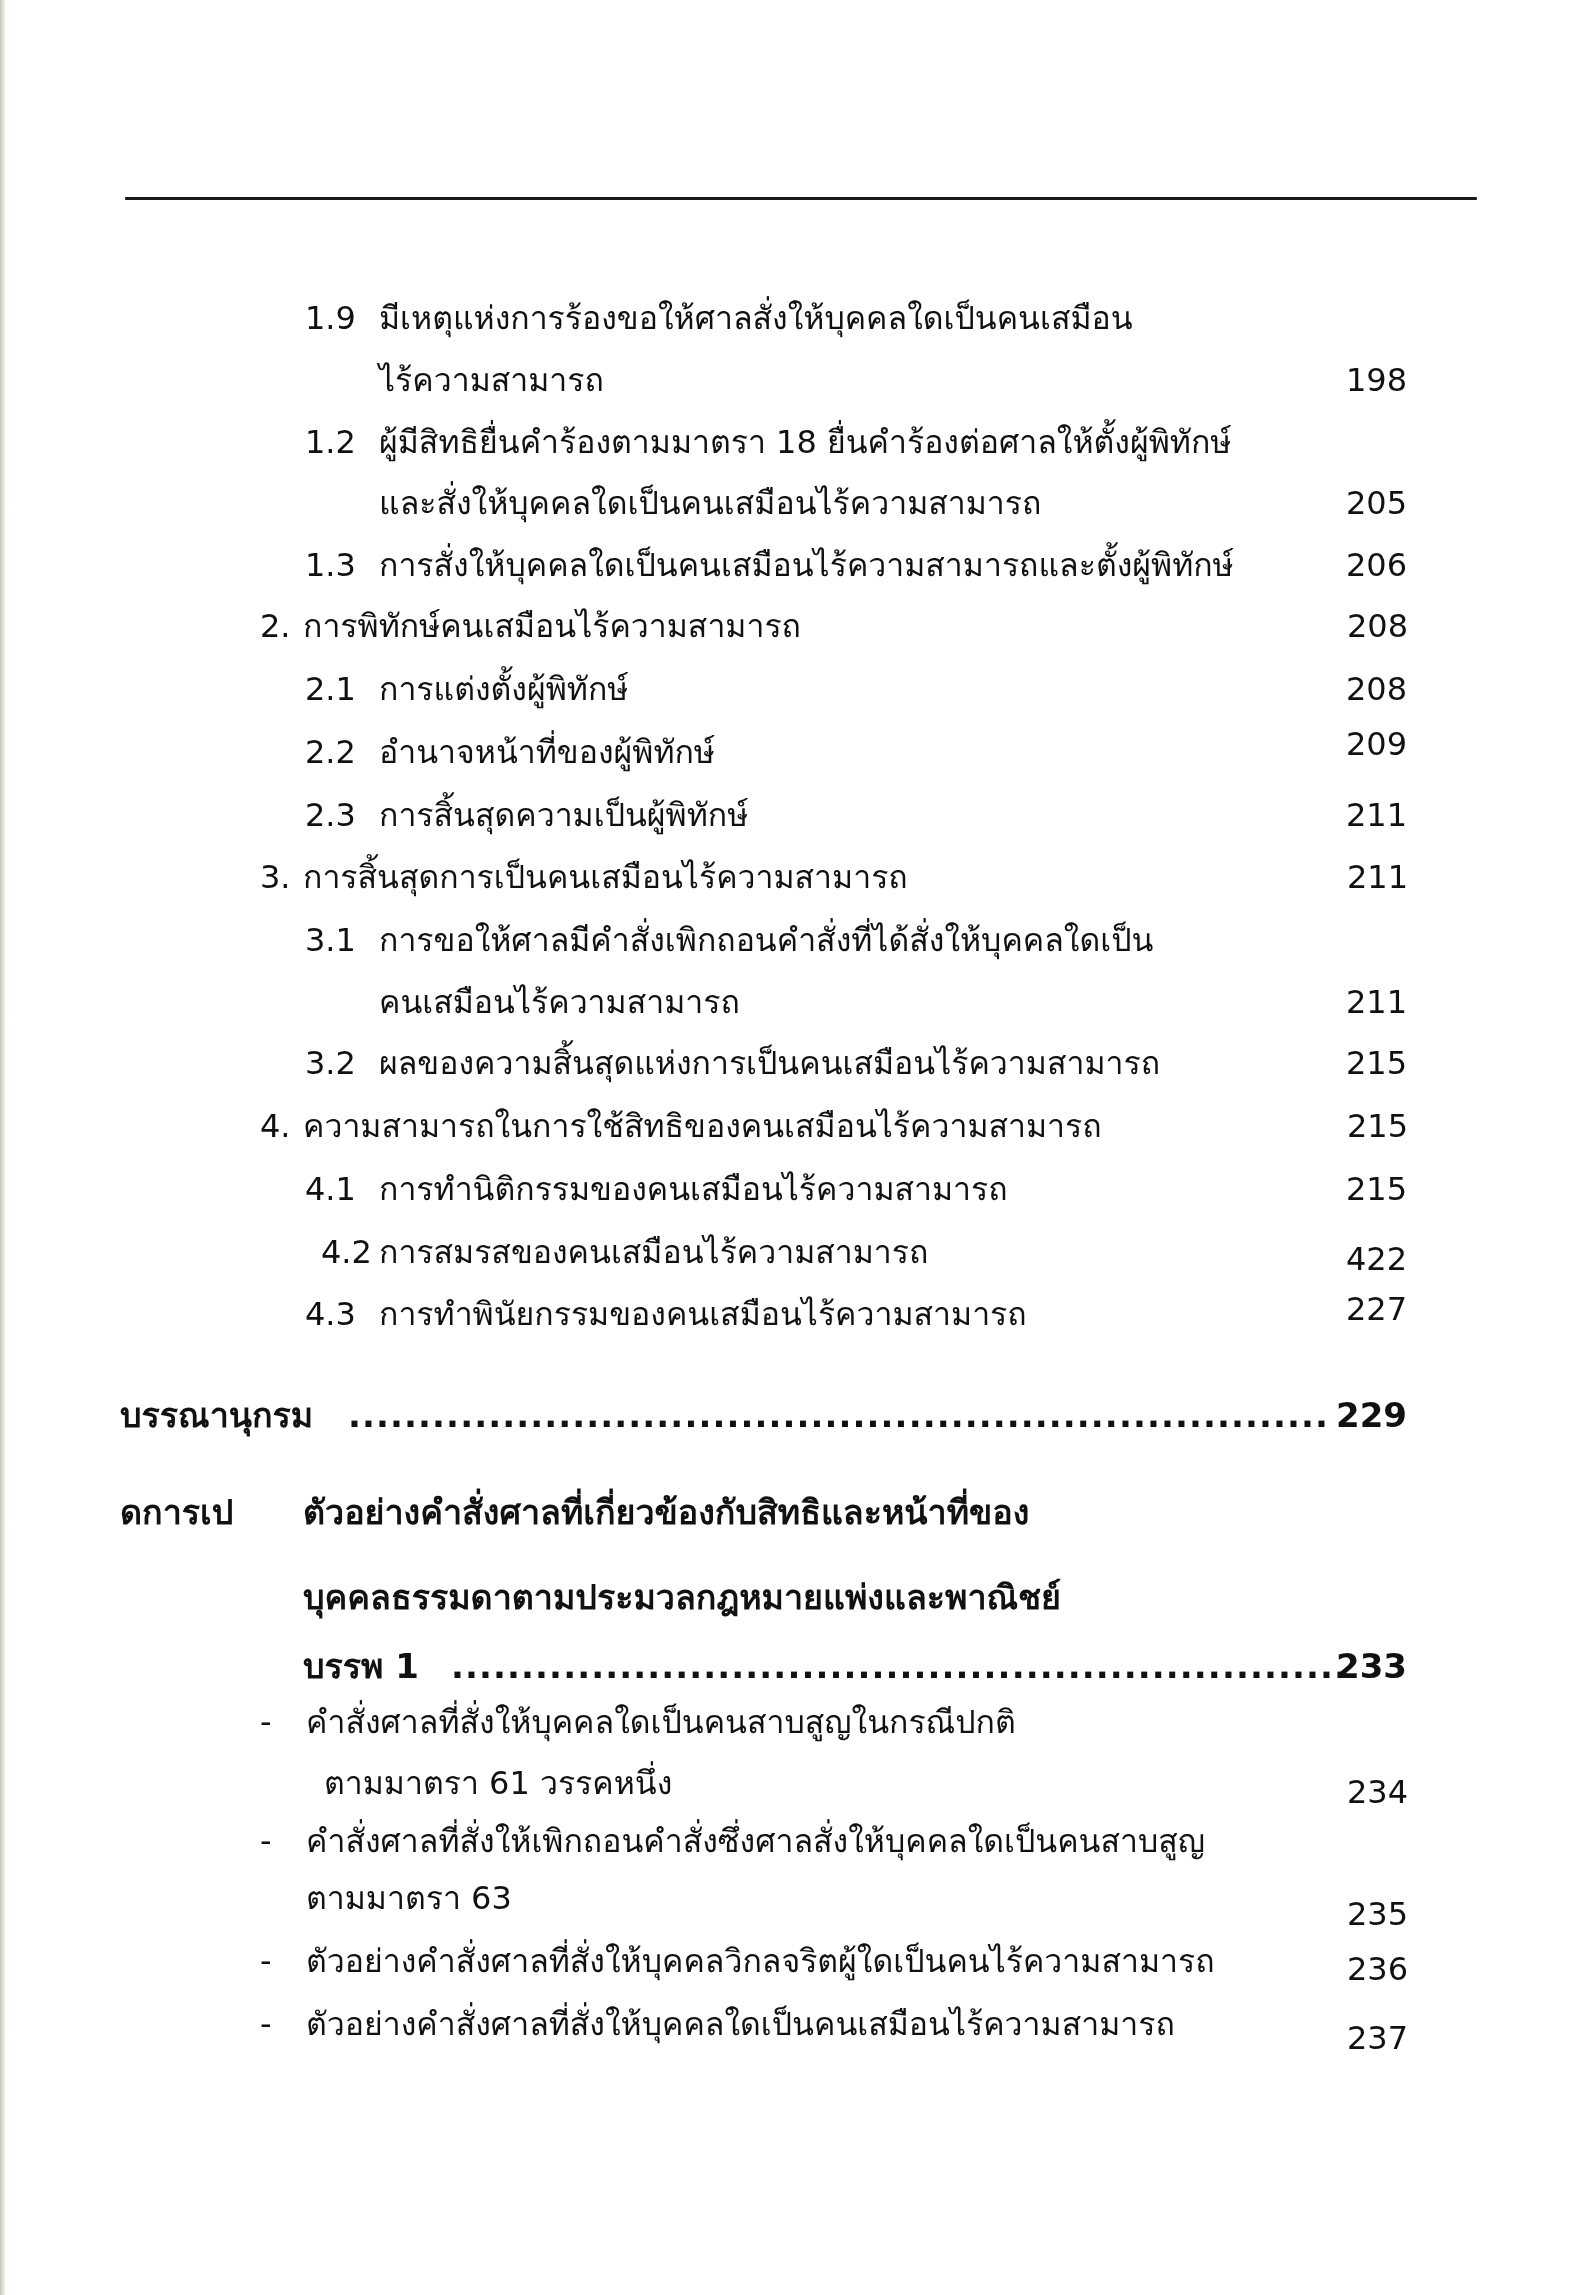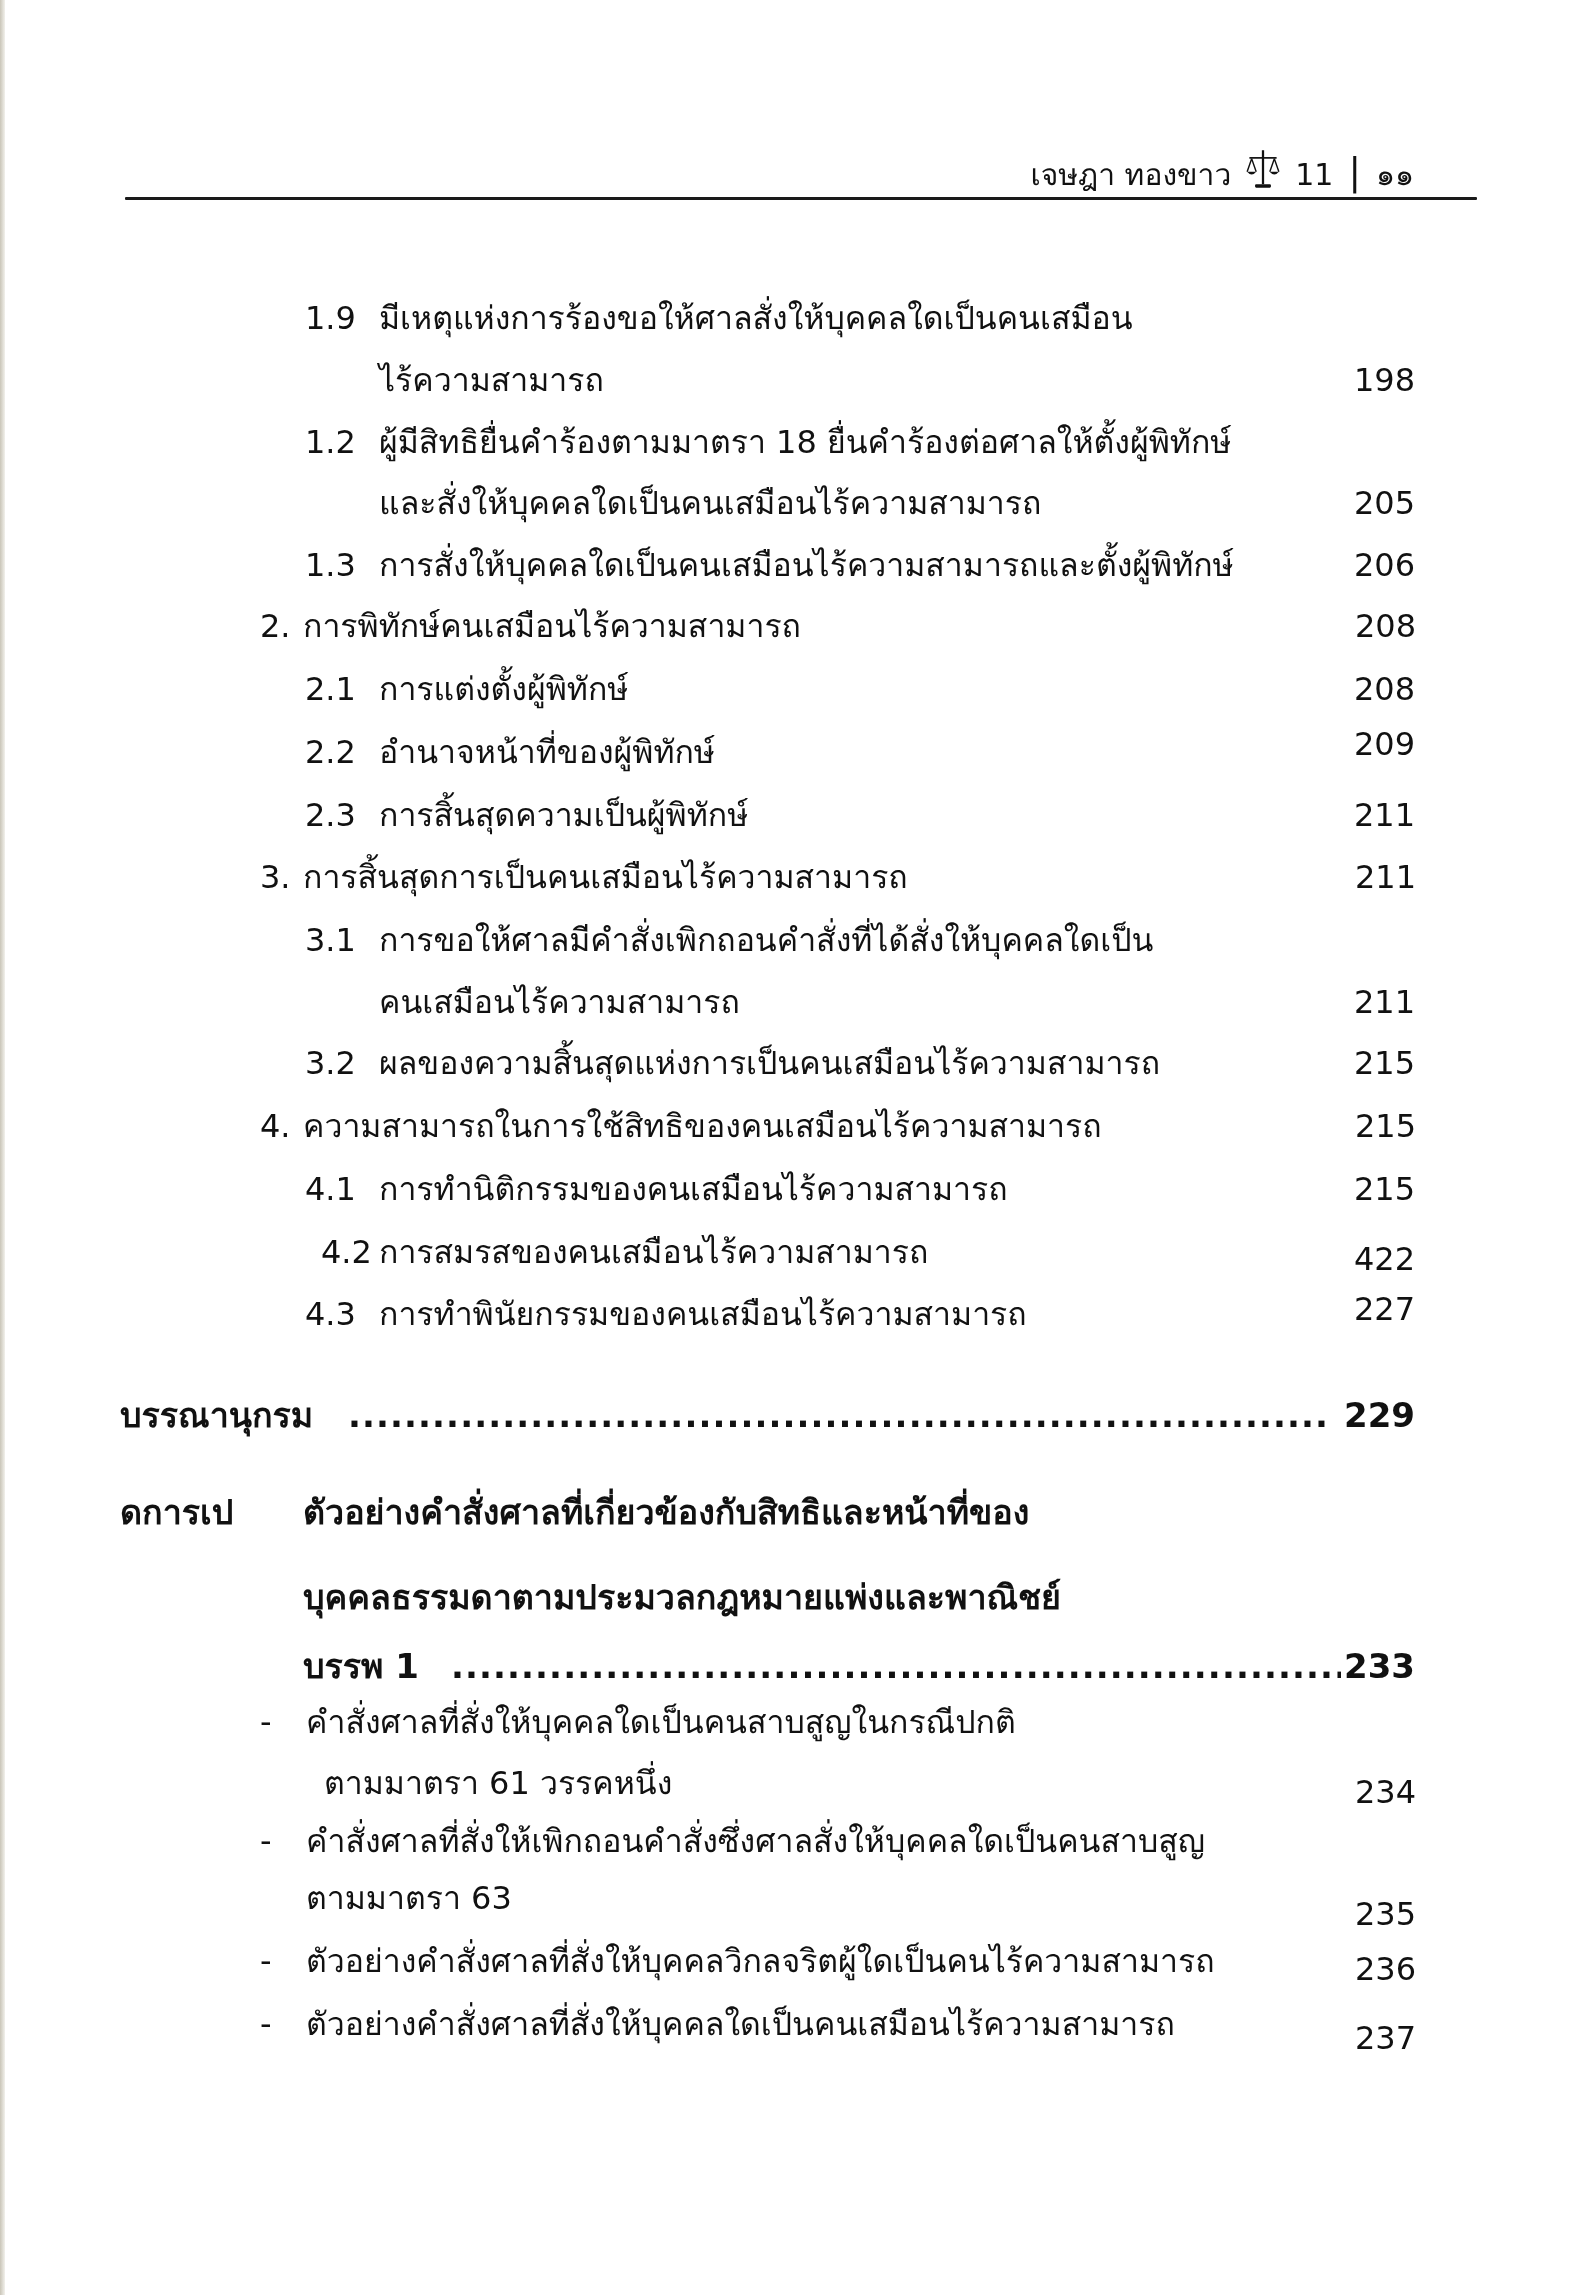--- a/index.html
+++ b/index.html
@@ -31,52 +31,35 @@
   .header-sep { font-size: 37px; line-height: 0.9; }
 
   .toc { position: absolute; left: 0; top: 0; width: 1593px; }
   .row {
     position: absolute; font-size: 32px; line-height: 1;
     white-space: nowrap;
   }
   .num { position: absolute; }
   .txt { position: absolute; }
   .pg {
-    position: absolute; right: 8px; text-align: left;
+    position: absolute; right: 16px; text-align: left;
   }
   .bold { font-weight: bold; }
   .leaders {
     position: absolute; overflow: hidden; white-space: nowrap;
     letter-spacing: 1.1px;
   }
   .dash { position: absolute; }
 </style>
 </head>
 <body>
 
 <div class="page-edge"></div>
 
 <div class="header">
-  <div class="header-right">
-    <span>เจษฎา ทองขาว</span>
-    <span class="scale-icon">
-      <svg viewBox="0 0 60 72" width="34" height="41">
-        <rect x="28" y="2" width="4" height="60" fill="#111"></rect>
-        <rect x="6" y="14" width="48" height="3" fill="#111"></rect>
-        <rect x="16" y="62" width="28" height="6" rx="2" fill="#111"></rect>
-        <path d="M10 17 L2 40 M10 17 L18 40" stroke="#111" stroke-width="2.5" fill="none"></path>
-        <path d="M2 40 Q10 50 18 40 Z" fill="#111"></path>
-        <path d="M50 17 L42 40 M50 17 L58 40" stroke="#111" stroke-width="2.5" fill="none"></path>
-        <path d="M42 40 Q50 50 58 40 Z" fill="#111"></path>
-      </svg>
-    </span>
-    <span>11</span>
-    <span class="header-sep">|</span>
-    <span>๑๑</span>
-  </div>
   <div class="header-rule"></div>
 </div>
 
 <div class="toc">
 
   <div class="row" style="top:302px;left:305px;width:1118px;">
     <span class="num" style="left:0">1.9</span>
     <span class="txt" style="left:74px">มีเหตุแห่งการร้องขอให้ศาลสั่งให้บุคคลใดเป็นคนเสมือน</span>
   </div>
   <div class="row" style="top:364px;left:305px;width:1118px;">

